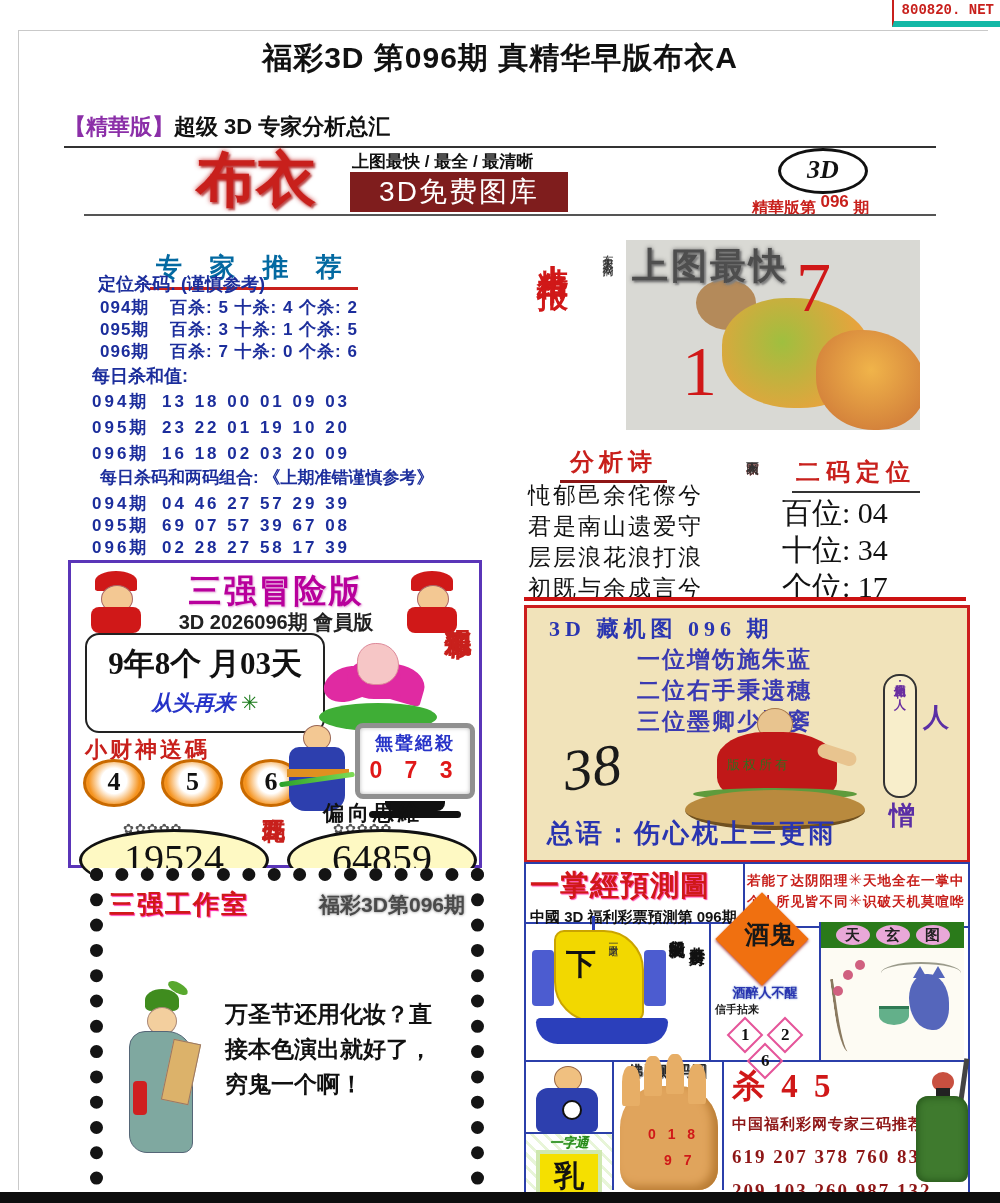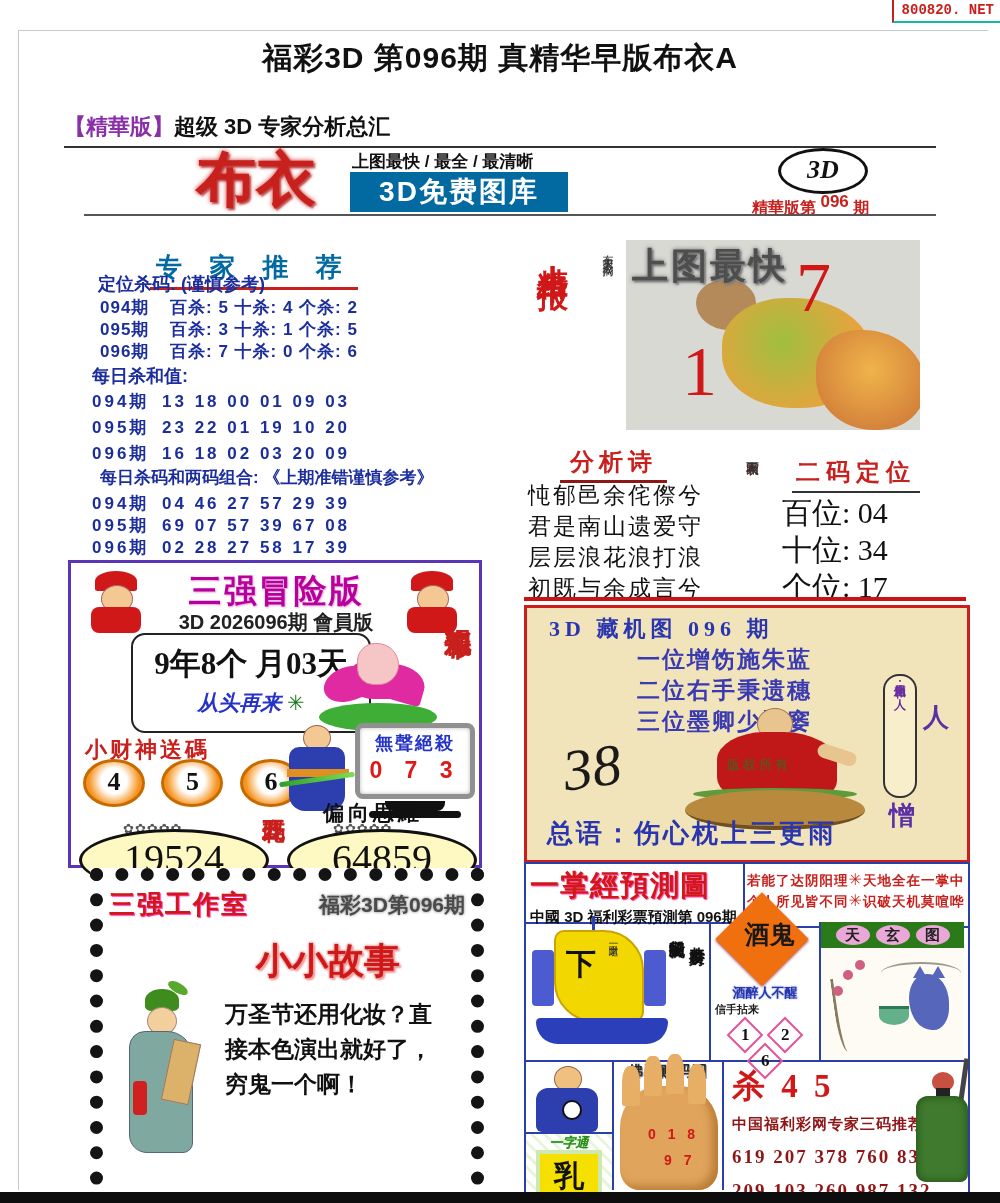--- a/index.html
+++ b/index.html
@@ -3,48 +3,48 @@
 <meta charset="utf-8">
 <style>
   html,body{margin:0;padding:0;background:#fff;}
   body{width:1000px;height:1203px;position:relative;overflow:hidden;
        font-family:"Liberation Sans","DejaVu Sans",sans-serif;color:#111;}
   .abs{position:absolute;}
   .v{writing-mode:vertical-rl;text-orientation:upright;}
   
   .frame-top{left:18px;top:30px;width:970px;height:1px;background:#c9c9c9;}
   .frame-left{left:18px;top:30px;width:1px;height:1160px;background:#c9c9c9;}
-  .badge{right:0;top:0;padding:2px 6px 3px 8px;border-left:2px solid #c8201c;border-bottom:2px solid #14b8a6;color:#c8201c;font-family:"Liberation Mono","DejaVu Sans Mono",monospace;font-size:14px;font-weight:bold;background:#fff;}
+  .badge{right:0;top:0;padding:2px 6px 3px 8px;border-left:2px solid #c8201c;border-bottom:6px solid #14b8a6;color:#c8201c;font-family:"Liberation Mono","DejaVu Sans Mono",monospace;font-size:14px;font-weight:bold;background:#fff;}
   .page-title{left:0;top:38px;width:1000px;text-align:center;font-size:30px;font-weight:bold;letter-spacing:1px;}
   .sect{left:64px;top:112px;width:872px;font-size:22px;font-weight:bold;border-bottom:2px solid #333;padding-bottom:4px;}
   .sect .pfx{color:#8b2fa8;}
   .brand{left:196px;top:140px;font-size:60px;font-weight:bold;color:#c8201c;font-family:"Liberation Serif","DejaVu Serif",serif;text-shadow:0 0 5px rgba(190,10,10,.85),2px 2px 2px rgba(150,0,0,.6);}
   .tagline{left:352px;top:150px;font-size:17px;font-weight:bold;color:#111;}
-  .redbox{left:350px;top:172px;width:218px;height:40px;background:#0369a1;color:#fff;font-size:28px;font-weight:bold;text-align:center;line-height:40px;letter-spacing:2px;}
+  .redbox{left:350px;top:172px;width:218px;height:40px;background:#7f1d1d;color:#fff;font-size:28px;font-weight:normal;text-align:center;line-height:40px;letter-spacing:2px;}
   .logo{left:778px;top:148px;width:84px;height:40px;border:3px solid #111;border-radius:50%;text-align:center;line-height:38px;font-size:26px;font-weight:bold;font-style:italic;font-family:"Liberation Serif",serif;}
   .edition{left:752px;top:192px;color:#c8201c;font-size:16px;font-weight:bold;}
   .edition .iss{font-size:17px;vertical-align:super;}
   .hr2{left:84px;top:214px;width:852px;height:2px;background:#555;}
 
   
   .ex-title{left:150px;top:238px;font-size:26px;font-weight:bold;color:#0369a1;letter-spacing:10px;border-bottom:3px solid #c8201c;padding:0 6px 2px 6px;margin-top:12px;}
   .ex-sub{left:98px;top:272px;font-size:18px;font-weight:bold;color:#1c2e9c;}
   .ex-row{font-size:17px;font-weight:bold;color:#1c2e9c;letter-spacing:1px;}
   .ex-num{font-size:17px;font-weight:bold;color:#1c2e9c;letter-spacing:3px;}
   .ex-iss{display:inline-block;width:70px;}
 
   
   .adv{left:68px;top:505px;width:408px;height:356px;border:3px solid #5a35b8;background:#fff;}
   .adv-title{left:80px;top:14px;width:250px;text-align:center;font-size:33px;font-weight:bold;color:#b8009c;letter-spacing:2px;text-shadow:1px 1px 2px #e2a6d8;}
   .adv-sub{left:80px;top:56px;width:250px;text-align:center;font-size:20px;font-weight:bold;color:#222;}
   .god{width:58px;height:62px;}
   .god .hat{position:absolute;left:8px;top:0;width:42px;height:20px;background:#d01818;border-radius:50% 50% 10% 10%;}
   .god .face{position:absolute;left:14px;top:14px;width:30px;height:26px;background:#f3c893;border-radius:50%;border:1px solid #a66;}
   .god .body{position:absolute;left:4px;top:36px;width:50px;height:26px;background:#d01818;border-radius:8px;}
-  .datebox{left:14px;top:80px;width:236px;height:116px;border:2px solid #222;border-radius:14px;background:#fff;margin-left:46px;}
+  .datebox{left:14px;top:80px;width:236px;height:116px;border:2px solid #222;border-radius:14px;background:#fff;}
   .datebox .big{position:absolute;left:0;top:14px;width:100%;text-align:center;font-size:31px;font-weight:bold;font-family:"Liberation Serif",serif;}
   .datebox .sub{position:absolute;left:0;top:68px;width:100%;text-align:center;font-size:21px;font-weight:bold;font-style:italic;color:#2633c8;}
   .datebox .star{color:#1a7a1a;font-style:normal;}
   .adv-vert{right:4px;top:58px;height:240px;font-size:27px;font-weight:bold;color:#c8201c;line-height:34px;}
   .lotus{left:238px;top:96px;width:130px;height:96px;}
   .lotus .p{position:absolute;background:#e02aa2;border-radius:50% 50% 10% 50%;}
   .lotus .leaf{position:absolute;left:6px;top:66px;width:118px;height:28px;background:#3fae36;border-radius:50%;}
   .lotus .baby{position:absolute;left:44px;top:6px;width:40px;height:40px;background:#f6c6c6;border-radius:50% 60% 55% 45%;border:1px solid #d89;}
   .gift{left:14px;top:198px;font-size:22px;font-weight:bold;color:#c8201c;letter-spacing:3px;}
   .ball{display:inline-block;width:56px;height:42px;margin-right:12px;border-radius:50%;border:3px solid #c96a00;background:radial-gradient(circle at 50% 45%,#fff 0 35%,#f59420 70%);text-align:center;line-height:40px;font-size:26px;font-weight:bold;font-family:"Liberation Serif",serif;}
@@ -254,21 +254,20 @@
   <div class="abs think" style="left:252px;top:236px;">偏向思維</div>
   <div class="abs flowers" style="left:262px;top:258px;">✿✿✿✿✿</div>
   <div class="bigoval" style="left:8px;top:266px;height:30px;line-height:28px;font-size:40px;height:56px;line-height:54px;">19524</div>
   <div class="bigoval" style="left:216px;top:266px;height:56px;line-height:54px;font-size:40px;">64859</div>
   <div class="abs fivec v" style="top:238px;height:110px;">五码开花</div>
 </div>
 
 <div class="abs stamp">
   <div class="abs st-studio">三强工作室</div>
   <div class="abs st-issue">福彩3D第096期</div>
-  <div class="abs st-title">小小故事</div>
   <div class="abs st-text">万圣节还用化妆？直接本色演出就好了，穷鬼一个啊！</div>
   <div class="abs oldman">
     <div class="hat"></div>
       <div class="leafy"></div>
       <div class="face"></div>
       <div class="robe"></div>
       <div class="scroll"></div>
       <div class="tassel"></div>
   </div>
 </div>

